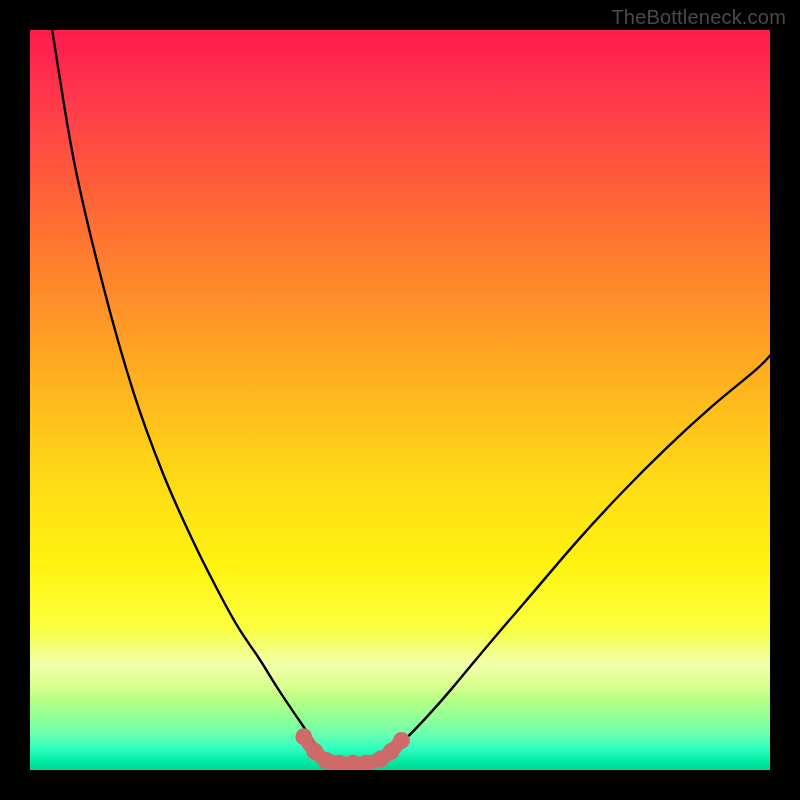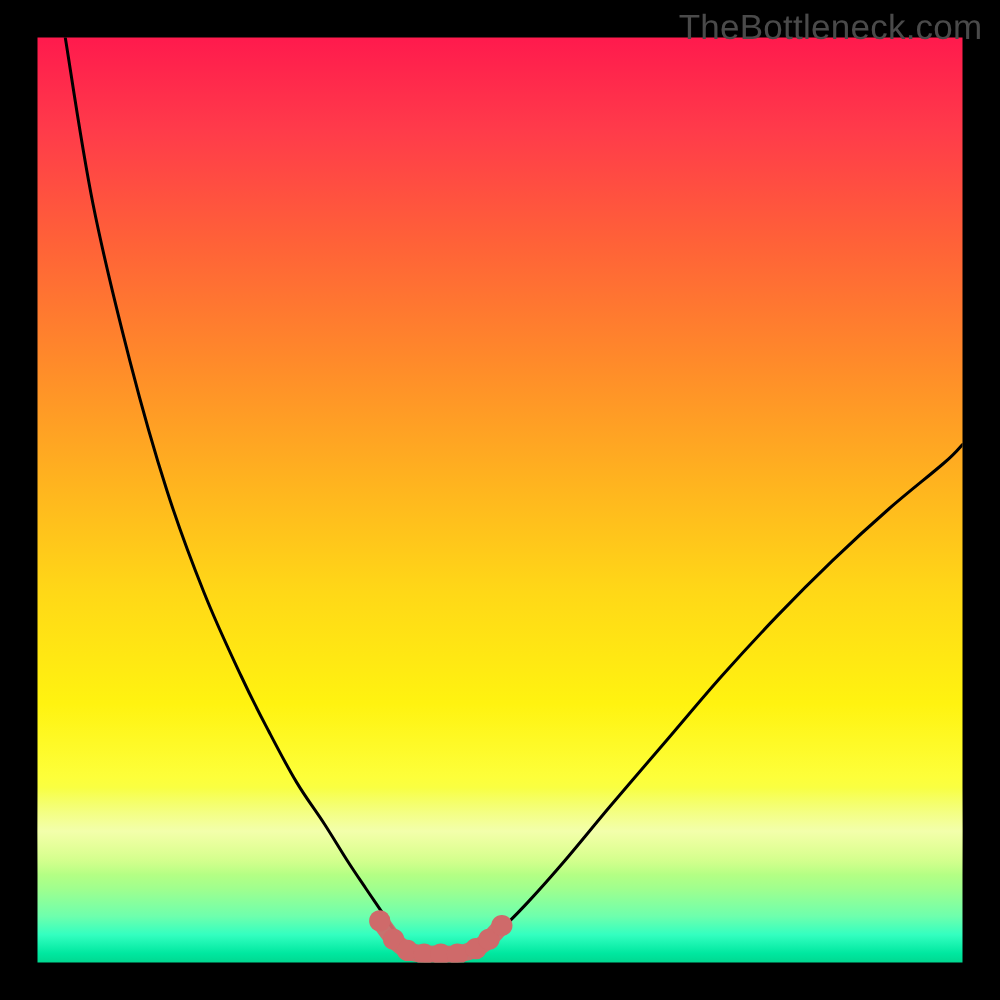--- a/index.html
+++ b/index.html
@@ -52,21 +52,21 @@
       rgba(255,255,240,0) 0%,
       rgba(255,255,230,0.55) 50%,
       rgba(255,255,230,0) 100%);
     pointer-events: none;
   }
   .watermark {
     position: absolute;
     top: 6px;
     right: 14px;
     font-family: Arial, Helvetica, sans-serif;
-    font-size: 28px;
+    font-size: 20px;
     color: #4a4a4a;
     letter-spacing: 0.2px;
     user-select: none;
   }
   svg.curve {
     position: absolute;
     left: 0;
     top: 0;
     width: 740px;
     height: 740px;

